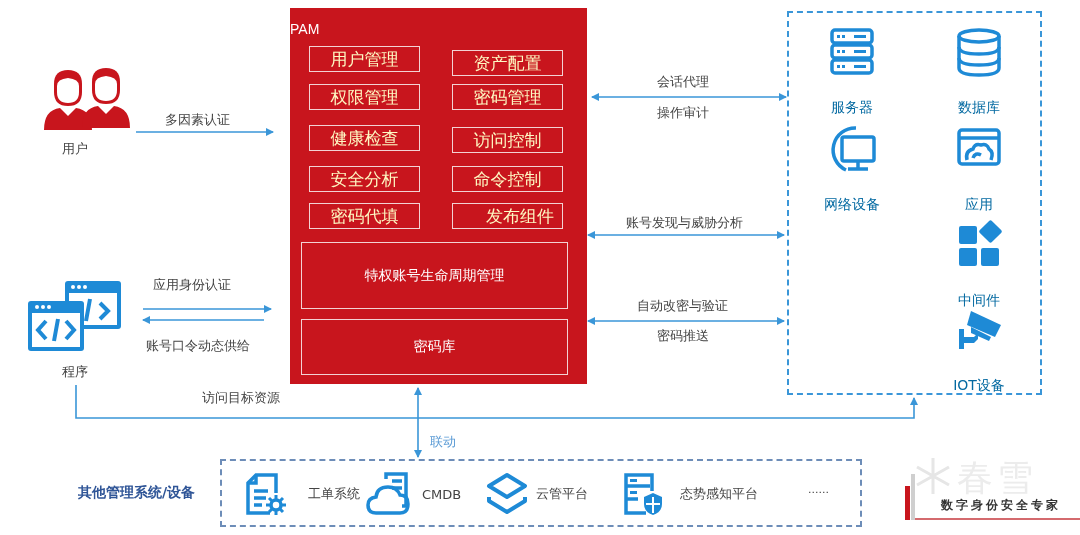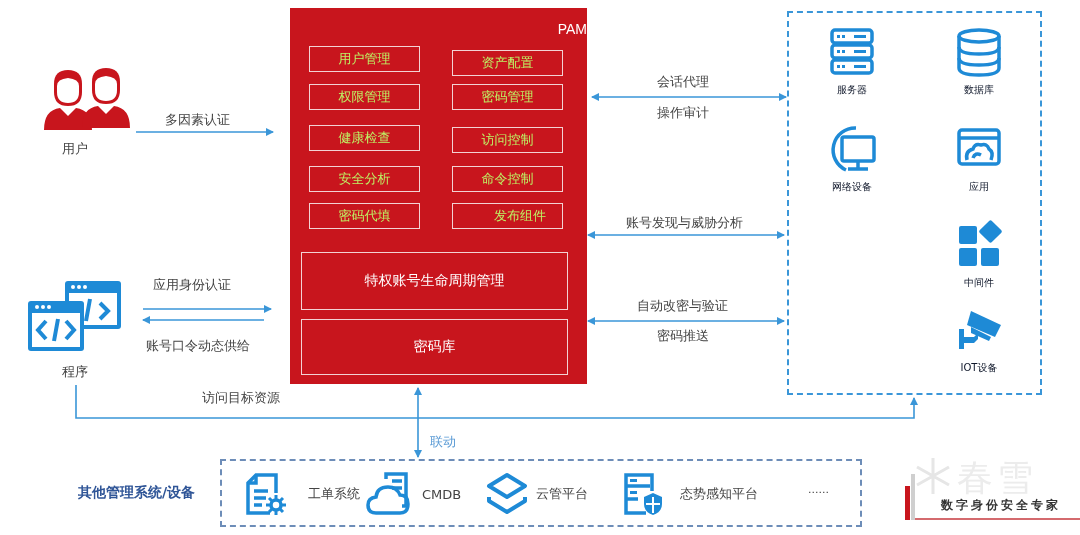--- a/index.html
+++ b/index.html
@@ -4,29 +4,29 @@
 <style>
   * { box-sizing: border-box; margin: 0; padding: 0; }
   html, body { width: 1080px; height: 535px; background: #ffffff; overflow: hidden; }
   body { position: relative; font-family: "DejaVu Sans", "Liberation Sans", sans-serif; color: #444; }
   .abs { position: absolute; }
   .lbl { position: absolute; font-size: 13px; color: #444; white-space: nowrap; }
   svg.lines { position: absolute; left: 0; top: 0; width: 1080px; height: 535px; pointer-events: none; }
 
   
   #pam { position: absolute; left: 290px; top: 8px; width: 297px; height: 376px; background: #c8151d; }
-  #pam .title { position: absolute; left: 0; width: 100%; top: 13px; text-align: right; color: #fff; font-size: 14px; font-family: "Liberation Sans", sans-serif; }
-  .mod { position: absolute; width: 111px; height: 26px; border: 1.5px solid #f3d2d3; color: #bef264; font-size: 13px; display: flex; align-items: center; justify-content: center; }
+  #pam .title { position: absolute; left: 0; width: 100%; top: 13px; text-align: left; color: #fff; font-size: 14px; font-family: "Liberation Sans", sans-serif; }
+  .mod { position: absolute; width: 111px; height: 26px; border: 1.5px solid #f3d2d3; color: #fef9c3; font-size: 17px; display: flex; align-items: center; justify-content: center; }
   .bigmod { position: absolute; left: 11px; width: 267px; border: 1.5px solid #f3d2d3; color: #fff; font-size: 14px; display: flex; align-items: center; justify-content: center; }
 
   
   #targets { position: absolute; left: 787px; top: 11px; width: 255px; height: 384px; border: 2px dashed #3a96d8; }
   .tgt { position: absolute; width: 110px; text-align: center; }
   .tgt .ic { width: 56px; height: 52px; margin: 0 auto; }
-  .tgt .nm { font-size: 10px; color: #0f172a; margin-top: 0; }
+  .tgt .nm { font-size: 14px; color: #0369a1; margin-top: 16px; }
 
   
   #others { position: absolute; left: 220px; top: 459px; width: 642px; height: 68px; border: 2px dashed #6d8db8; }
   .oth { position: absolute; top: 10px; display: flex; align-items: center; }
   .oth .ic { width: 46px; height: 46px; }
   .oth .nm { font-size: 13px; color: #444; margin-left: 6px; }
 </style>
 </head>
 <body>
 
@@ -94,21 +94,21 @@
   <div class="mod" style="left:19px;top:38px;">用户管理</div>
   <div class="mod" style="left:19px;top:76px;">权限管理</div>
   <div class="mod" style="left:19px;top:117px;">健康检查</div>
   <div class="mod" style="left:19px;top:158px;">安全分析</div>
   <div class="mod" style="left:19px;top:195px;">密码代填</div>
   <div class="mod" style="left:162px;top:42px;">资产配置</div>
   <div class="mod" style="left:162px;top:76px;">密码管理</div>
   <div class="mod" style="left:162px;top:119px;">访问控制</div>
   <div class="mod" style="left:162px;top:158px;">命令控制</div>
   <div class="mod" style="left:162px;top:195px;padding-left:25px;">发布组件</div>
-  <div class="bigmod" style="top:244px;height:58px;text-align:right;">特权账号生命周期管理</div>
+  <div class="bigmod" style="top:234px;height:67px;text-align:right;">特权账号生命周期管理</div>
   <div class="bigmod" style="top:311px;height:56px;">密码库</div>
 </div>
 
 <div class="lbl" style="left:657px;top:73px;">会话代理</div>
 <div class="lbl" style="left:657px;top:104px;">操作审计</div>
 <div class="lbl" style="left:626px;top:214px;">账号发现与威胁分析</div>
 <div class="lbl" style="left:637px;top:297px;">自动改密与验证</div>
 <div class="lbl" style="left:657px;top:327px;">密码推送</div>
 <div class="lbl" style="left:430px;top:433px;color:#5b9bd5;">联动</div>
 

